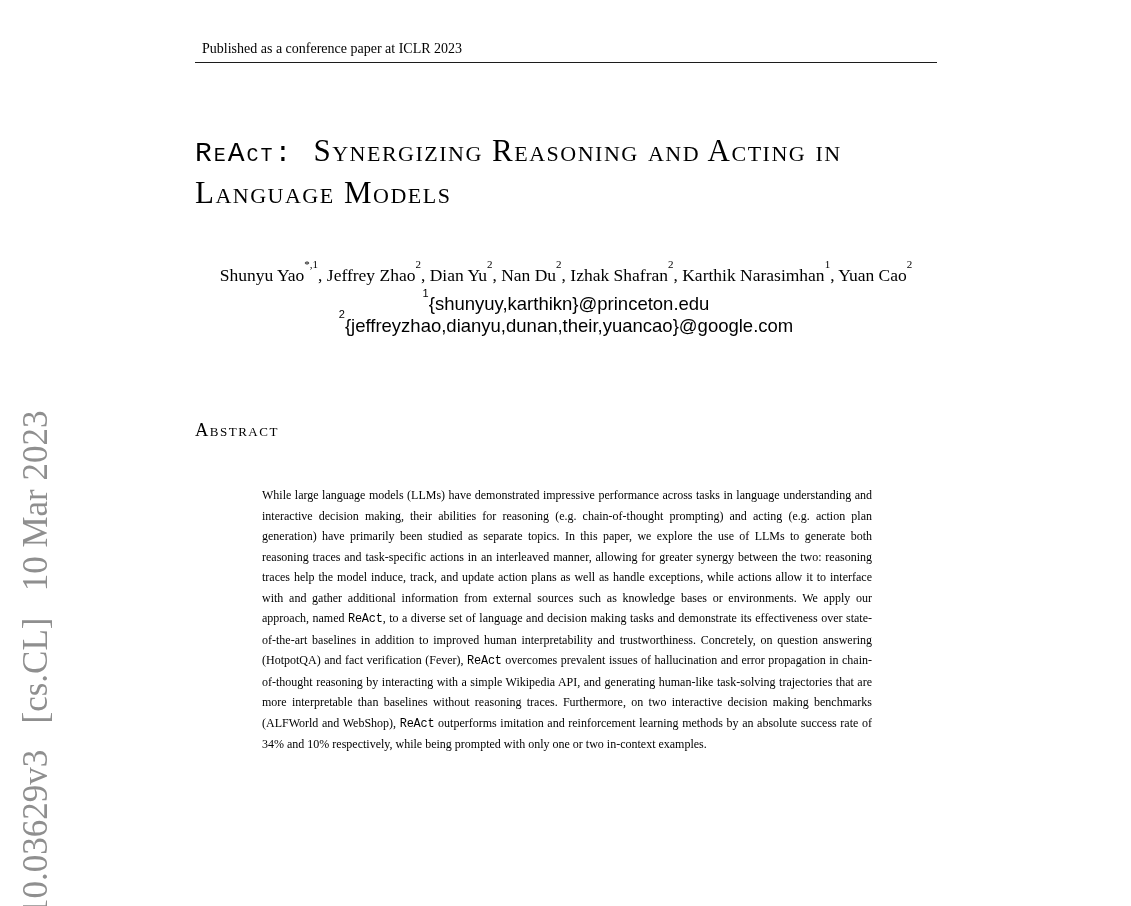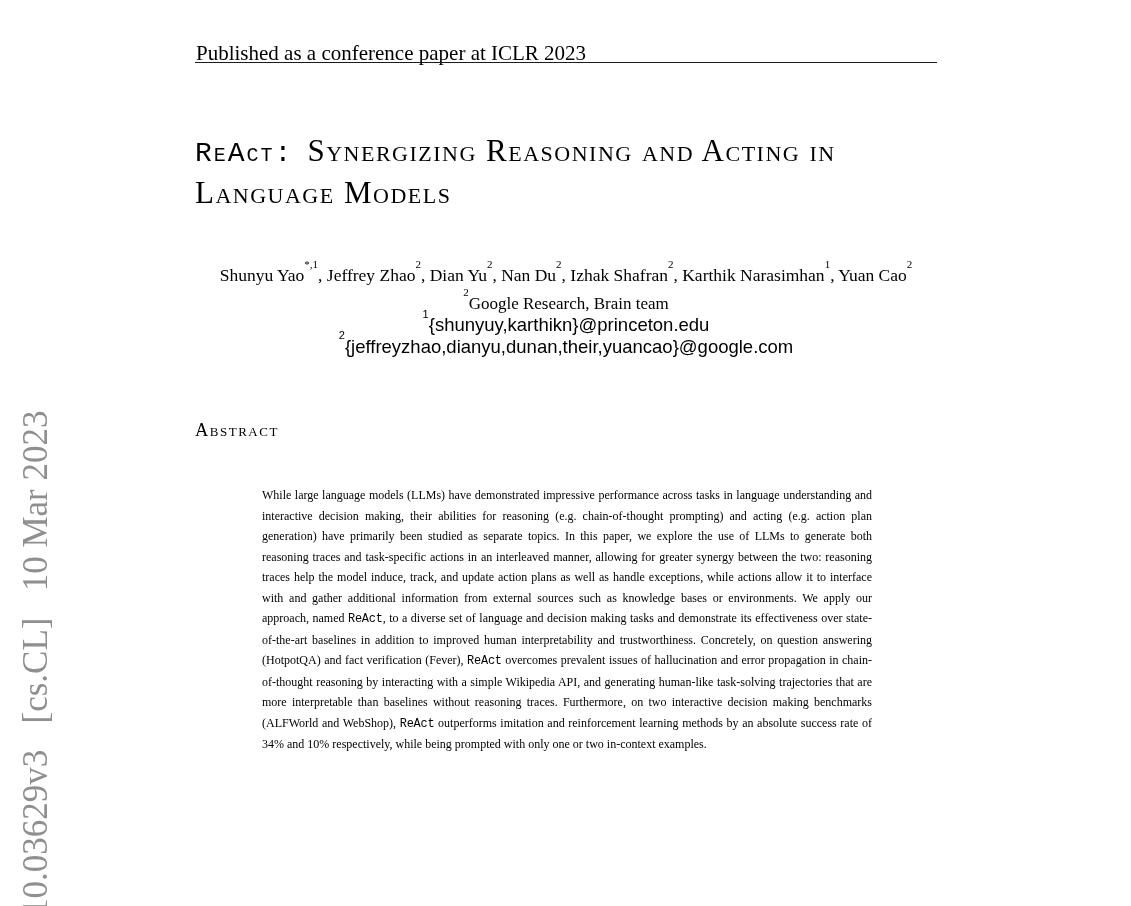--- a/index.html
+++ b/index.html
@@ -25,23 +25,23 @@
     transform-origin: 0 0;
     font-size: 35px;
     line-height: 41px;
     color: #8f8f8f;
     white-space: pre;
     font-family: "Liberation Serif", serif;
   }
 
   .header-text {
     position: absolute;
-    left: 196px;
+    left: 202px;
     top: 41px;
-    font-size: 21px;
+    font-size: 14px;
   }
   .header-rule {
     position: absolute;
     left: 195px;
     top: 62px;
     width: 742px;
     border-top: 1.7px solid #1c1c1c;
   }
 
   .paper-title {
@@ -51,21 +51,21 @@
     width: 745px;
     font-size: 31px;
     line-height: 39px;
     font-variant: small-caps;
     letter-spacing: 1.5px;
   }
   .title-code {
     font-family: "Liberation Mono", monospace;
     font-size: 28px;
     letter-spacing: 2px;
-    margin-right: 14px;
+    margin-right: 20px;
   }
 
   .authors {
     position: absolute;
     left: 195px;
     top: 252px;
     width: 742px;
     text-align: center;
     font-size: 17.5px;
     margin-top: 13px;
@@ -129,21 +129,20 @@
 
 <h1 class="paper-title" style="margin:0; font-weight:normal;">
   <span class="title-code">ReAct:</span><span>Synergizing Reasoning and Acting in Language Models</span>
 </h1>
 
 <div class="authors">
   <span><span>Shunyu Yao</span><sup class="s">*,1</sup><span>, </span></span><span><span>Jeffrey Zhao</span><sup class="s">2</sup><span>, </span></span><span><span>Dian Yu</span><sup class="s">2</sup><span>, </span></span><span><span>Nan Du</span><sup class="s">2</sup><span>, </span></span><span><span>Izhak Shafran</span><sup class="s">2</sup><span>, </span></span><span><span>Karthik Narasimhan</span><sup class="s">1</sup><span>, </span></span><span><span>Yuan Cao</span><sup class="s">2</sup><span></span></span>
 </div>
 
 <div class="affiliations">
-  <div class="affil-line"><sup class="s">2</sup><span>Google Research, Brain team</span></div>
   <div class="affil-line mono-line"><sup class="s">1</sup><span>{shunyuy,karthikn}@princeton.edu</span></div>
   <div class="affil-line mono-line"><sup class="s">2</sup><span>{jeffreyzhao,dianyu,dunan,their,yuancao}@google.com</span></div>
 </div>
 
 <div class="abstract-heading">Abstract</div>
 
 <div class="abstract-body">
   <span>While large language models (LLMs) have demonstrated impressive performance across tasks in language understanding and interactive decision making, their abilities for reasoning (e.g. chain-of-thought prompting) and acting (e.g. action plan generation) have primarily been studied as separate topics. In this paper, we explore the use of LLMs to generate both reasoning traces and task-specific actions in an interleaved manner, allowing for greater synergy between the two: reasoning traces help the model induce, track, and update action plans as well as handle exceptions, while actions allow it to interface with and gather additional information from external sources such as knowledge bases or environments. We apply our approach, named </span><span class="code">ReAct</span><span>, to a diverse set of language and decision making tasks and demonstrate its effectiveness over state-of-the-art baselines in addition to improved human interpretability and trustworthiness. Concretely, on question answering (HotpotQA) and fact verification (Fever), </span><span class="code">ReAct</span><span> overcomes prevalent issues of hallucination and error propagation in chain-of-thought reasoning by interacting with a simple Wikipedia API, and generating human-like task-solving trajectories that are more interpretable than baselines without reasoning traces. Furthermore, on two interactive decision making benchmarks (ALFWorld and WebShop), </span><span class="code">ReAct</span><span> outperforms imitation and reinforcement learning methods by an absolute success rate of 34% and 10% respectively, while being prompted with only one or two in-context examples.</span>
 </div>
 

